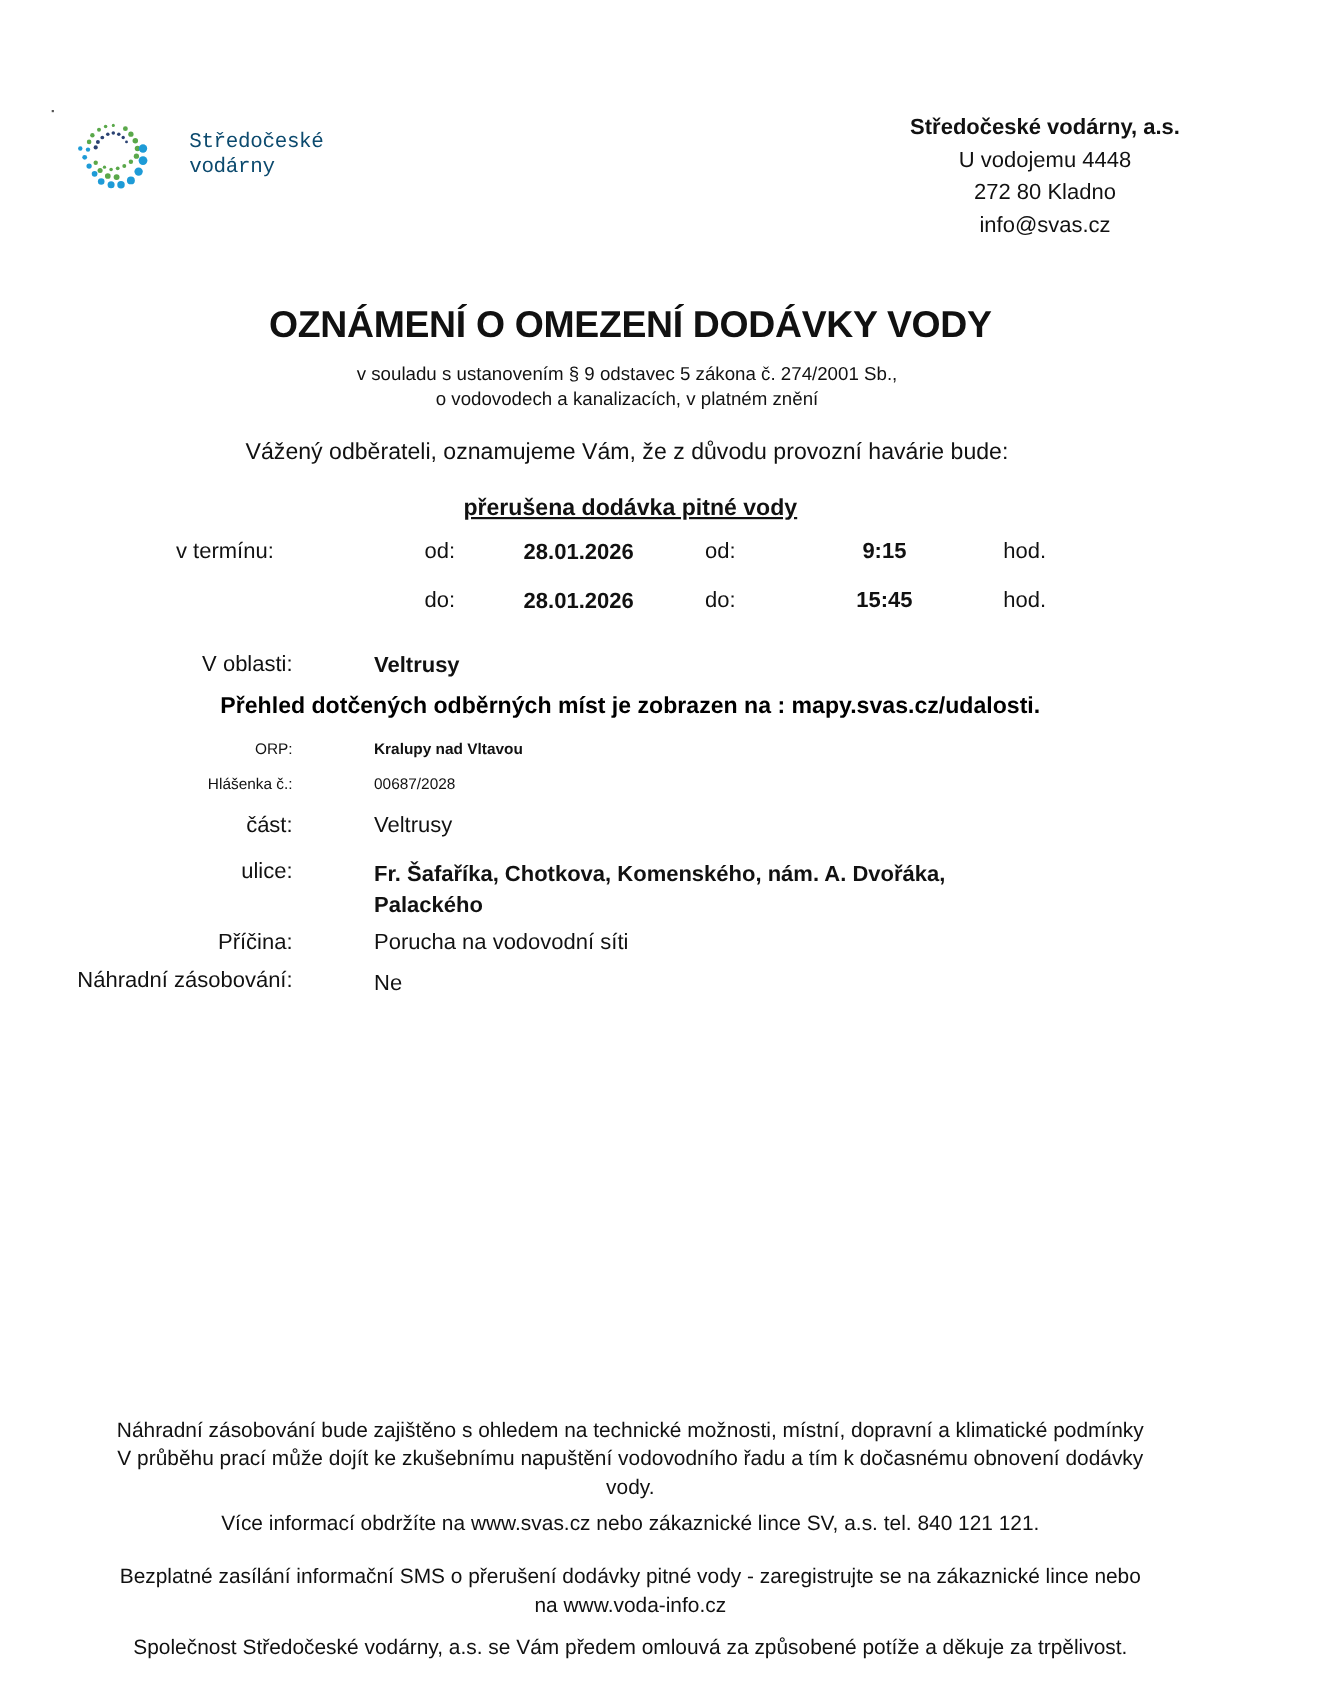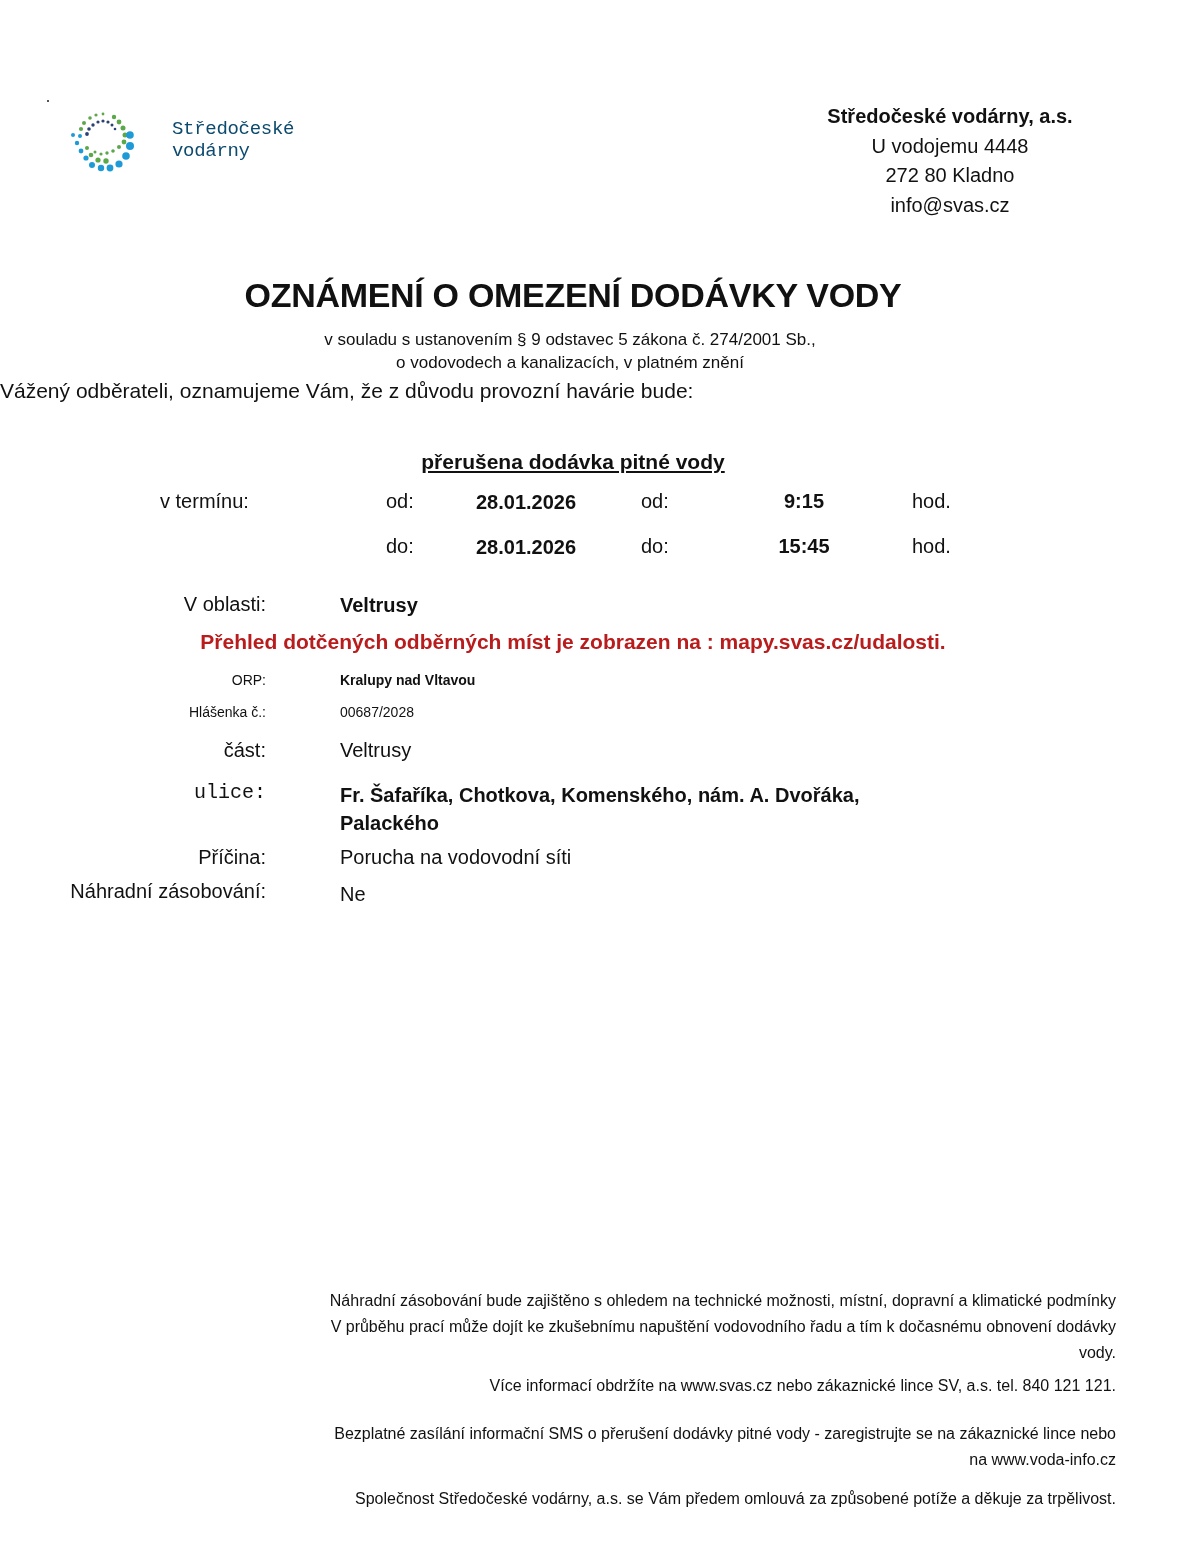--- a/index.html
+++ b/index.html
@@ -8,28 +8,28 @@
   .abs { position: absolute; }
   .dot-mark { left: 47px; top: 100px; width: 2px; height: 2px; background: #555; }
   .logo { left: 68px; top: 108px; width: 210px; height: 70px; }
   .logo svg { position: absolute; left: 0; top: 0; }
   .logo-text { position: absolute; left: 80px; top: 10px; font-family: Liberation Mono, monospace;
                font-size: 19px; line-height: 22px; color: #0c4a6e; letter-spacing: -0.3px; margin-left: 24px; }
   .address { left: 780px; top: 102px; width: 340px; text-align: center; font-size: 20px; line-height: 29.5px; }
   .address .company { font-weight: bold; }
   .title { left: 0; top: 276px; width: 1146px; text-align: center; font-size: 34px; font-weight: bold; letter-spacing: -0.3px; }
   .legal { left: 0; top: 328px; width: 1140px; text-align: center; font-size: 17px; line-height: 23px; }
-  .greeting { left: 0; top: 379px; width: 1140px; font-size: 21px; }
+  .greeting { left: 0; top: 399px; width: 1140px; text-align: center; font-size: 21px; }
   .interrupt { left: 0; top: 450px; width: 1146px; text-align: center; font-size: 21px; font-weight: bold; text-decoration: underline; }
   .lbl { text-align: right; font-size: 20px; }
   .txt { font-size: 20px; }
   .bold { font-weight: bold; }
-  .link { left: 0; top: 630px; width: 1146px; text-align: center; font-size: 21px; font-weight: bold; color: #b91c1c; }
+  .link { left: 0; top: 630px; width: 1146px; text-align: center; font-size: 21px; font-weight: bold; color: #000000; }
   .small { font-size: 14px; }
-  .footer { left: 30px; width: 1086px; text-align: right; font-size: 16px; line-height: 26px; }
+  .footer { left: 30px; width: 1086px; text-align: center; font-size: 19px; line-height: 26px; }
 </style>
 </head>
 <body>
 
 <div class="abs dot-mark"></div>
 
 <div class="abs logo">
   <svg width="70" height="70" viewBox="0 0 70 70">
     <g fill="#2a4272">
       <circle cx="30" cy="14" r="1.6"></circle>
@@ -118,21 +118,21 @@
 
 <div class="abs lbl small" style="left:30px; top:672px; width:236px;">ORP:</div>
 <div class="abs txt small" style="left:340px; top:672px;font-weight:bold;">Kralupy nad Vltavou</div>
 
 <div class="abs lbl small" style="left:30px; top:704px; width:236px;">Hlášenka č.:</div>
 <div class="abs txt small" style="left:340px; top:704px;">00687/2028</div>
 
 <div class="abs lbl" style="left:30px; top:739px; width:236px;">část:</div>
 <div class="abs txt" style="left:340px; top:739px;">Veltrusy</div>
 
-<div class="abs lbl" style="left:30px; top:781px; width:236px;font-family:Liberation Mono, monospace;">ulice:</div>
+<div class="abs lbl" style="left:30px; top:781px; width:236px;">ulice:</div>
 <div class="abs txt bold" style="left:340px; top:781px; line-height:28px;">
   <div>Fr. Šafaříka, Chotkova, Komenského, nám. A. Dvořáka,</div>
   <div>Palackého</div>
 </div>
 
 <div class="abs lbl" style="left:30px; top:846px; width:236px;">Příčina:</div>
 <div class="abs txt" style="left:340px; top:846px;">Porucha na vodovodní síti</div>
 
 <div class="abs lbl" style="left:30px; top:880px; width:236px;">Náhradní zásobování:</div>
 <div class="abs txt" style="left:340px; top:883px;">Ne</div>

